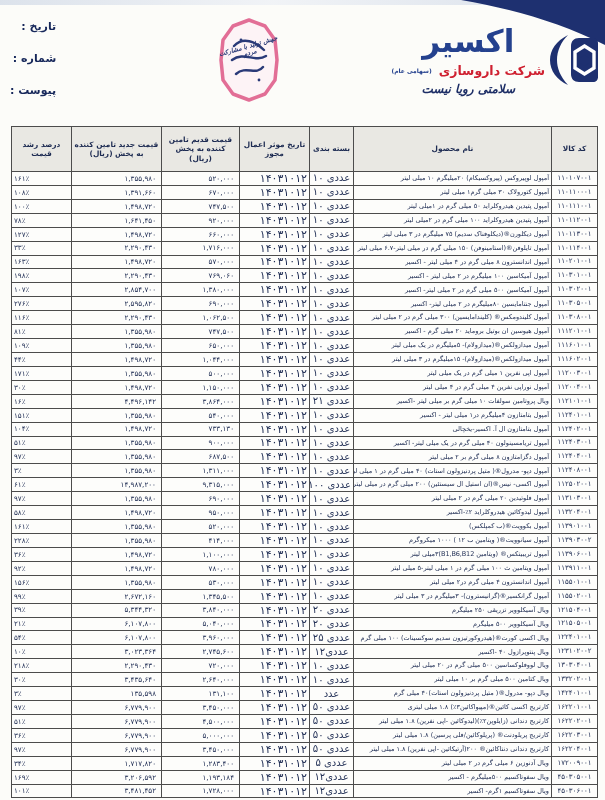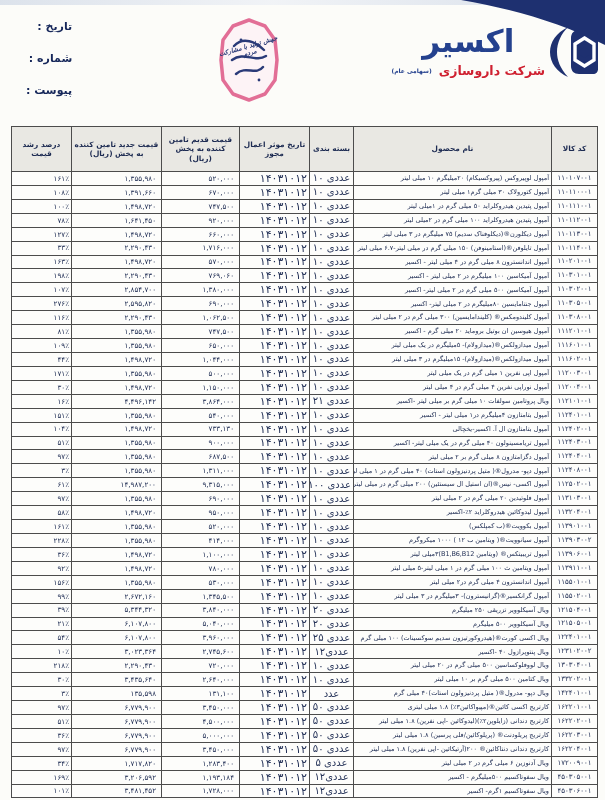--- a/index.html
+++ b/index.html
@@ -6,32 +6,32 @@
   body{
     width:605px;height:800px;position:relative;overflow:hidden;
     background:#fcfcf9;
     font-family:"DejaVu Sans",sans-serif;
     color:#1d2b52;
   }
   .top-band{position:absolute;top:0;left:0;width:605px;height:5px;
     background:linear-gradient(90deg,#d4dce8 0%,#eef1f6 45%,#cfd8e6 100%);opacity:.8;}
   .corner-swoosh{position:absolute;top:0;right:0;}
   
-  .meta{position:absolute;left:26px;top:20px;direction:rtl;}
+  .meta{position:absolute;left:10px;top:20px;direction:rtl;}
   .meta .m-item{font-size:11px;font-weight:bold;color:#16275a;margin-bottom:19px;white-space:nowrap;}
   
   .stamp{position:absolute;left:210px;top:16px;width:78px;height:88px;}
   .stamp-text{
     position:absolute;left:8px;top:26px;width:62px;
     transform:rotate(-16deg);
     font-size:6.3px;font-weight:bold;color:#2a3a78;text-align:center;line-height:1.15;
     font-style:italic;
   }
   
-  .logo{position:absolute;top:24px;right:6px;direction:rtl;display:flex;align-items:flex-start;}
+  .logo{position:absolute;top:24px;right:6px;direction:rtl;display:flex;align-items:center;}
   .logo-mark{flex:0 0 auto;margin-left:4px;}
   .logo-texts{text-align:center;padding-top:2px;}
   .wordmark{font-size:31px;font-weight:bold;color:#24418e;line-height:1;letter-spacing:1px;}
   .company-line{margin-top:3px;white-space:nowrap;}
   .company{font-size:12.5px;font-weight:bold;color:#cf2030;}
   .company-suffix{font-size:6px;font-weight:bold;color:#24418e;vertical-align:middle;margin-right:2px;}
   .slogan{margin-top:3px;font-size:12px;font-weight:bold;font-style:italic;color:#1d2e66;
     font-family:"DejaVu Serif",serif;}
   
   .table-wrap{position:absolute;left:11px;top:126px;width:588px;height:672px;overflow:hidden;}
@@ -45,21 +45,21 @@
     height:12.93px;padding:0 2px;font-size:7.4px;line-height:1;
     white-space:nowrap;overflow:hidden;vertical-align:middle;background:#fdfdfb;
   }
   col.w-code{width:46px;} col.w-name{width:198px;} col.w-pack{width:44px;}
   col.w-date{width:70px;} col.w-old{width:78px;} col.w-new{width:90px;} col.w-pct{width:60px;}
   td.c-code{direction:ltr;text-align:center;font-size:7px;letter-spacing:-0.2px;margin-top:38px;}
   td.c-name{text-align:right;font-size:6.5px;letter-spacing:-0.1px;}
   td.c-pack{text-align:center;font-size:10px;}
   td.c-date{direction:ltr;text-align:right;font-size:11px;letter-spacing:-0.2px;}
   td.c-old,td.c-new{direction:ltr;text-align:right;padding-left:2px;padding-right:5px;font-size:7.2px;}
-  td.c-pct{direction:ltr;text-align:right;font-size:7.2px;}
+  td.c-pct{direction:ltr;text-align:left;font-size:7.2px;}
 </style>
 </head>
 <body>
 
 <div class="top-band"></div>
 
 <svg class="corner-swoosh" width="150" height="48" viewBox="0 0 150 48">
   <path d="M150,0 L6,0 C58,9 104,22 150,45 Z" fill="#1e3070"></path>
 </svg>
 
@@ -89,20 +89,21 @@
     <path d="M30,6 L44,6 C47,6 49,8 49,11 L49,45 C49,48 47,50 44,50 L30,50 C25,50 22,47 22,42 L22,14 C22,9 25,6 30,6 Z" fill="#1e3070"></path>
     <polygon points="35.5,14 45,20 45,36 35.5,42 26,36 26,20" fill="none" stroke="#ffffff" stroke-width="3.4"></polygon>
     <polygon points="35.5,23 40,26 40,31 35.5,34 31,31 31,26" fill="#1e3070"></polygon>
   </svg>
   <div class="logo-texts">
     <div class="wordmark">اکسیر</div>
     <div class="company-line">
       <span class="company">شرکت داروسازی</span>
       <span class="company-suffix">(سهامی عام)</span>
     </div>
+    <div class="slogan">سلامتی رویا نیست</div>
   </div>
 </div>
 
 <div class="table-wrap">
   <table>
     <colgroup>
       <col class="w-code">
         <col class="w-name">
         <col class="w-pack">
         <col class="w-date">

